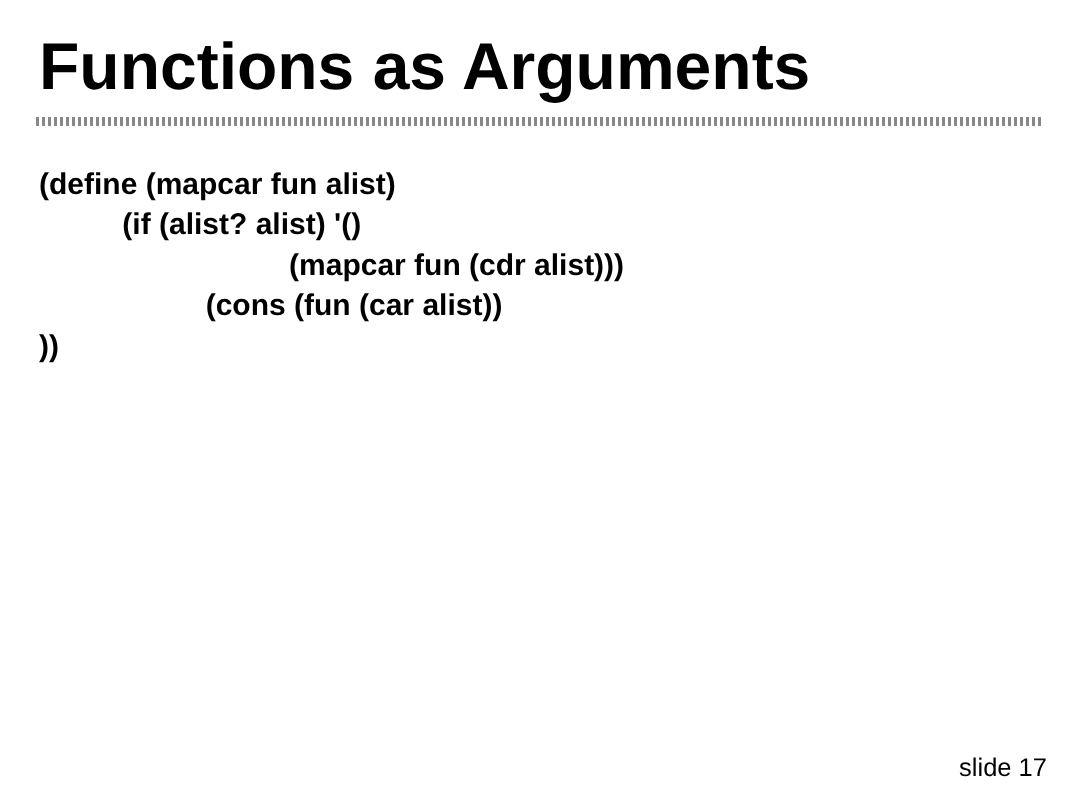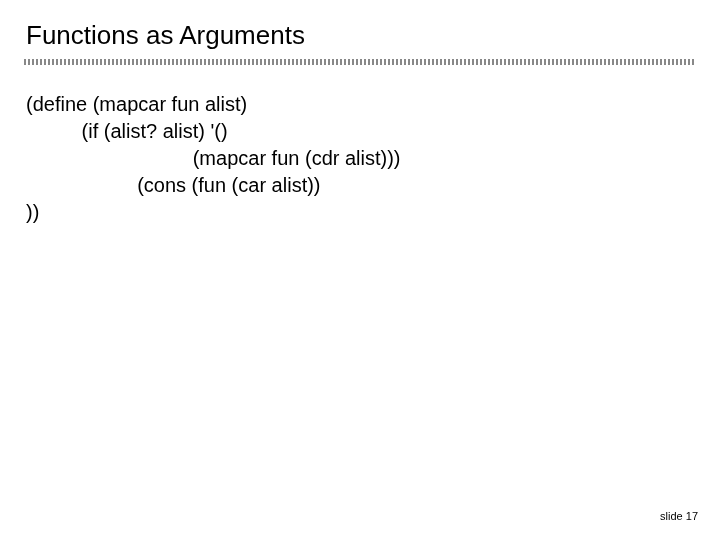--- a/index.html
+++ b/index.html
@@ -6,24 +6,24 @@
     body {
       width: 720px;
       height: 540px;
       background: #ffffff;
       font-family: Tahoma, Verdana, Arial, sans-serif;
       position: relative;
       overflow: hidden;
     }
     .title {
       font-family: Tahoma, Verdana, Arial, sans-serif;
-      font-size: 26px;
+      font-size: 44px;
       color: #000000;
       padding: 20px 0 8px 26px;
-      font-weight: 400;
+      font-weight: 700;
     }
     .divider {
       margin: 0 24px 0 24px;
       height: 6px;
       background-image: linear-gradient(
         to right,
         #888 0, #888 2px,
         transparent 2px, transparent 4px
       );
       background-size: 4px 6px;
@@ -33,26 +33,27 @@
       font-family: Tahoma, Verdana, Arial, sans-serif;
       font-size: 20px;
       color: #000000;
       line-height: 1.35;
     }
     .code-line {
       white-space: pre;
     }
     .block {
       margin-bottom: 22px;
+      font-weight: bold;
     }
     .footer {
       position: absolute;
       bottom: 18px;
       right: 22px;
-      font-size: 11px;
+      font-size: 17px;
       font-family: Arial, sans-serif;
       color: #000000;
     }
   </style>
 </head>
 <body>
 
 <div class="title">Functions as Arguments</div>
 
 <div class="divider"></div>

